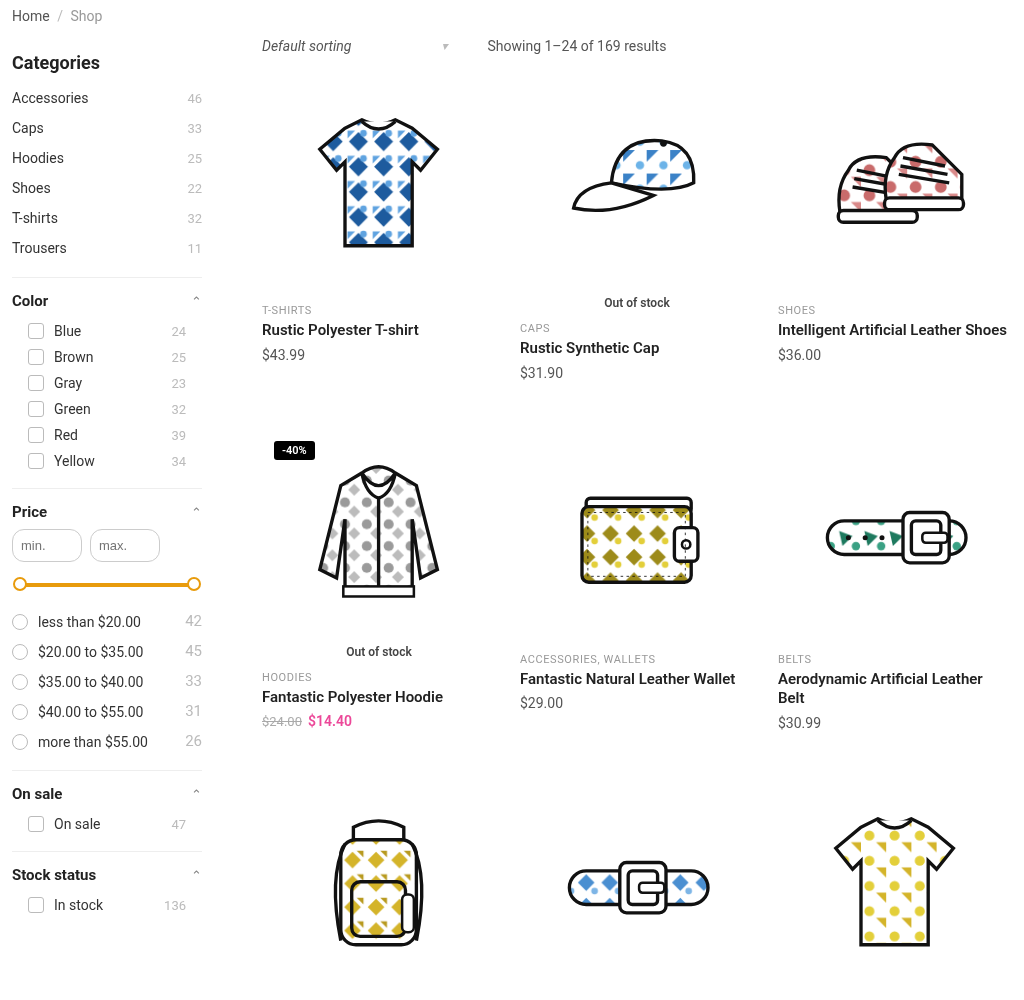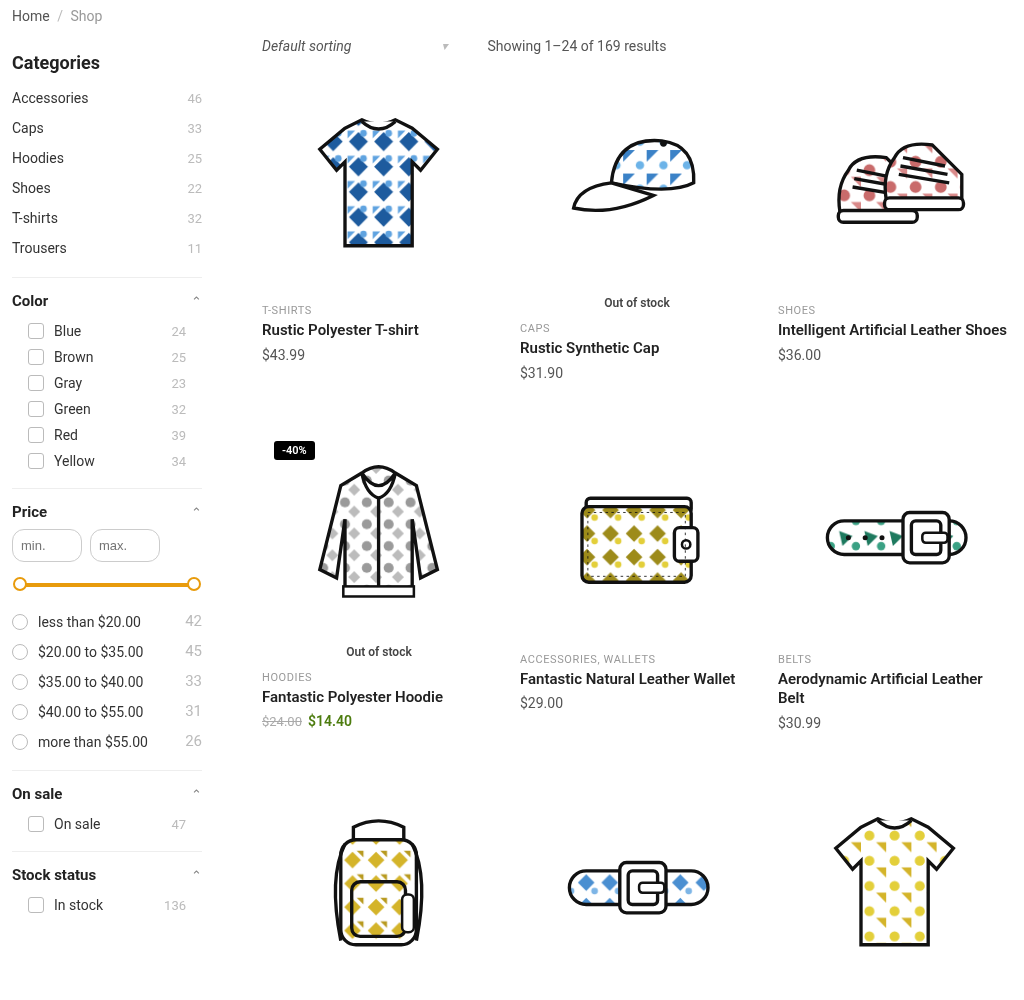--- a/index.html
+++ b/index.html
@@ -61,21 +61,21 @@
 .grid { display: grid; grid-template-columns: repeat(3, 1fr); gap: 50px 24px; }
 .card { position: relative; }
 .thumb { height: 210px; display: flex; align-items: center; justify-content: center; position: relative; }
 .thumb svg { width: 80%; height: 80%; }
 .oos { text-align: center; font-size: 12px; color: #444; font-weight: 600; margin-top: 4px; }
 .badge { position: absolute; top: 10px; left: 12px; background: #000000; color: #fff; font-size: 11px; font-weight: 600; padding: 3px 8px; border-radius: 3px; }
 .cat-label { font-size: 11px; letter-spacing: 0.6px; color: #999; text-transform: uppercase; margin-top: 12px; }
 .prod-name { font-size: 15px; font-weight: 600; color: #222; margin-top: 4px; line-height: 1.3; }
 .price { font-size: 14px; color: #555; margin-top: 6px; }
 .price .old { color: #aaa; text-decoration: line-through; margin-right: 6px; font-size: 13px; }
-.price .sale { color: #4d7c0f; font-weight: 600; text-align: center; }
+.price .sale { color: #ec4899; font-weight: 600; text-align: center; }
 </style>
 </head>
 <body>
 
 <div class="breadcrumb">
   <a>Home</a>
   <span class="sep">/</span>
   <span class="current">Shop</span>
 </div>
 

